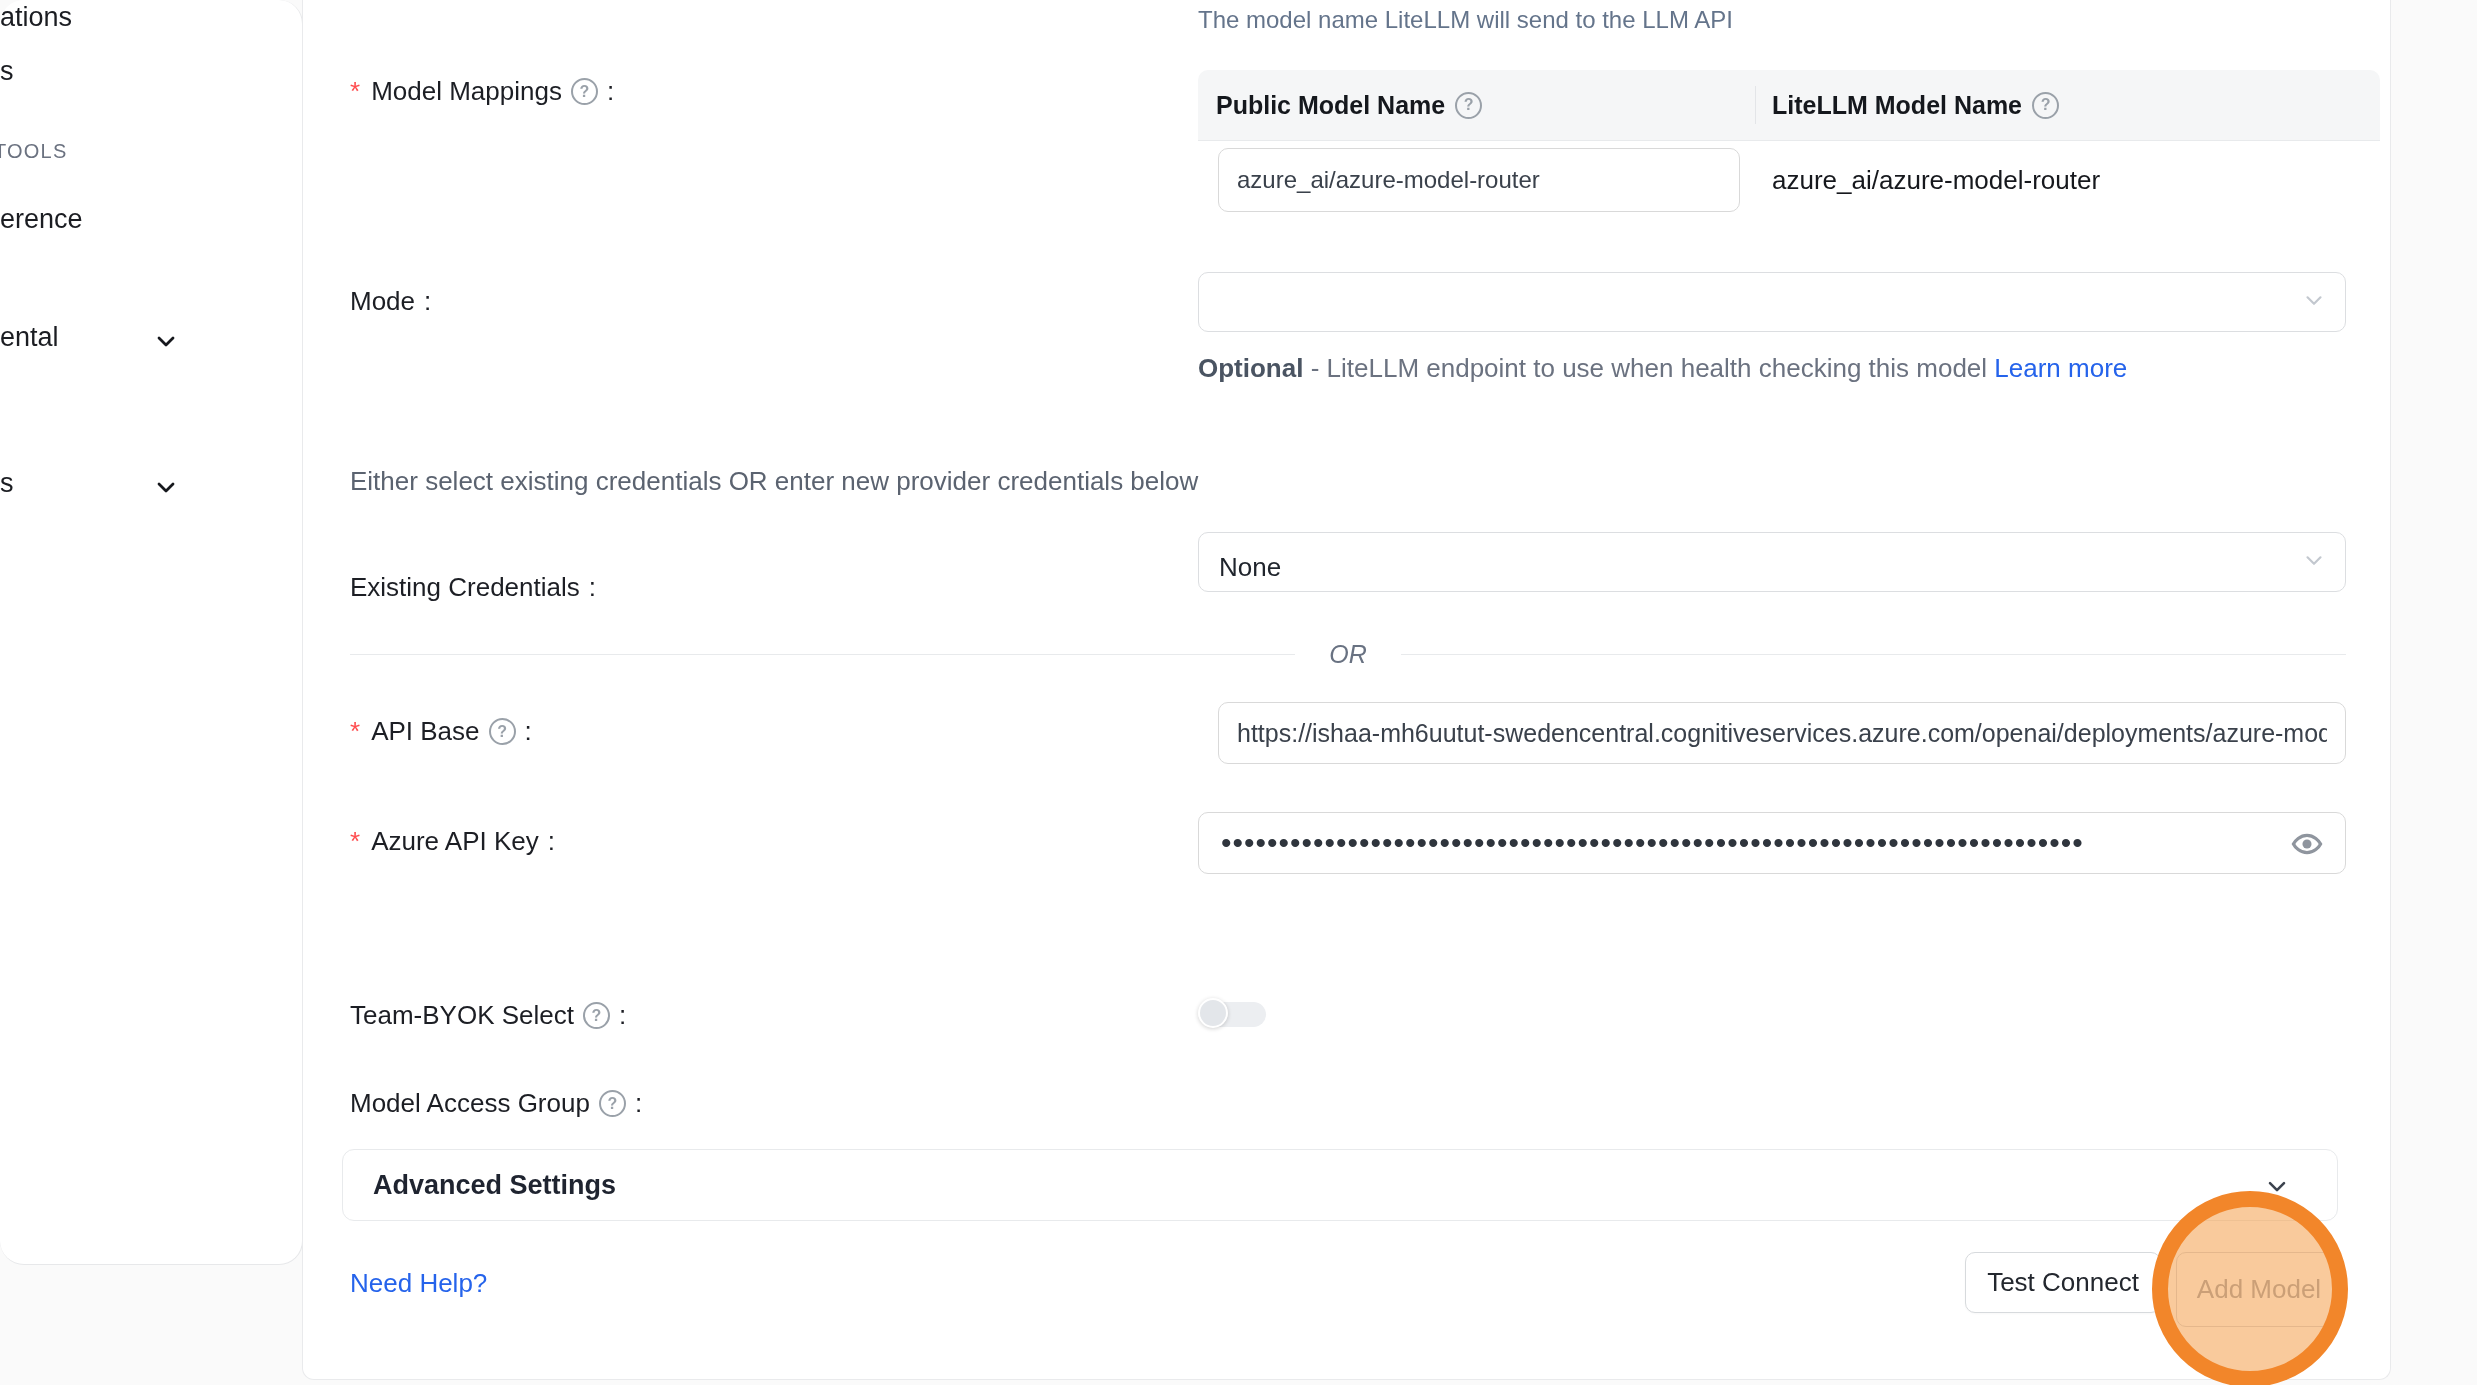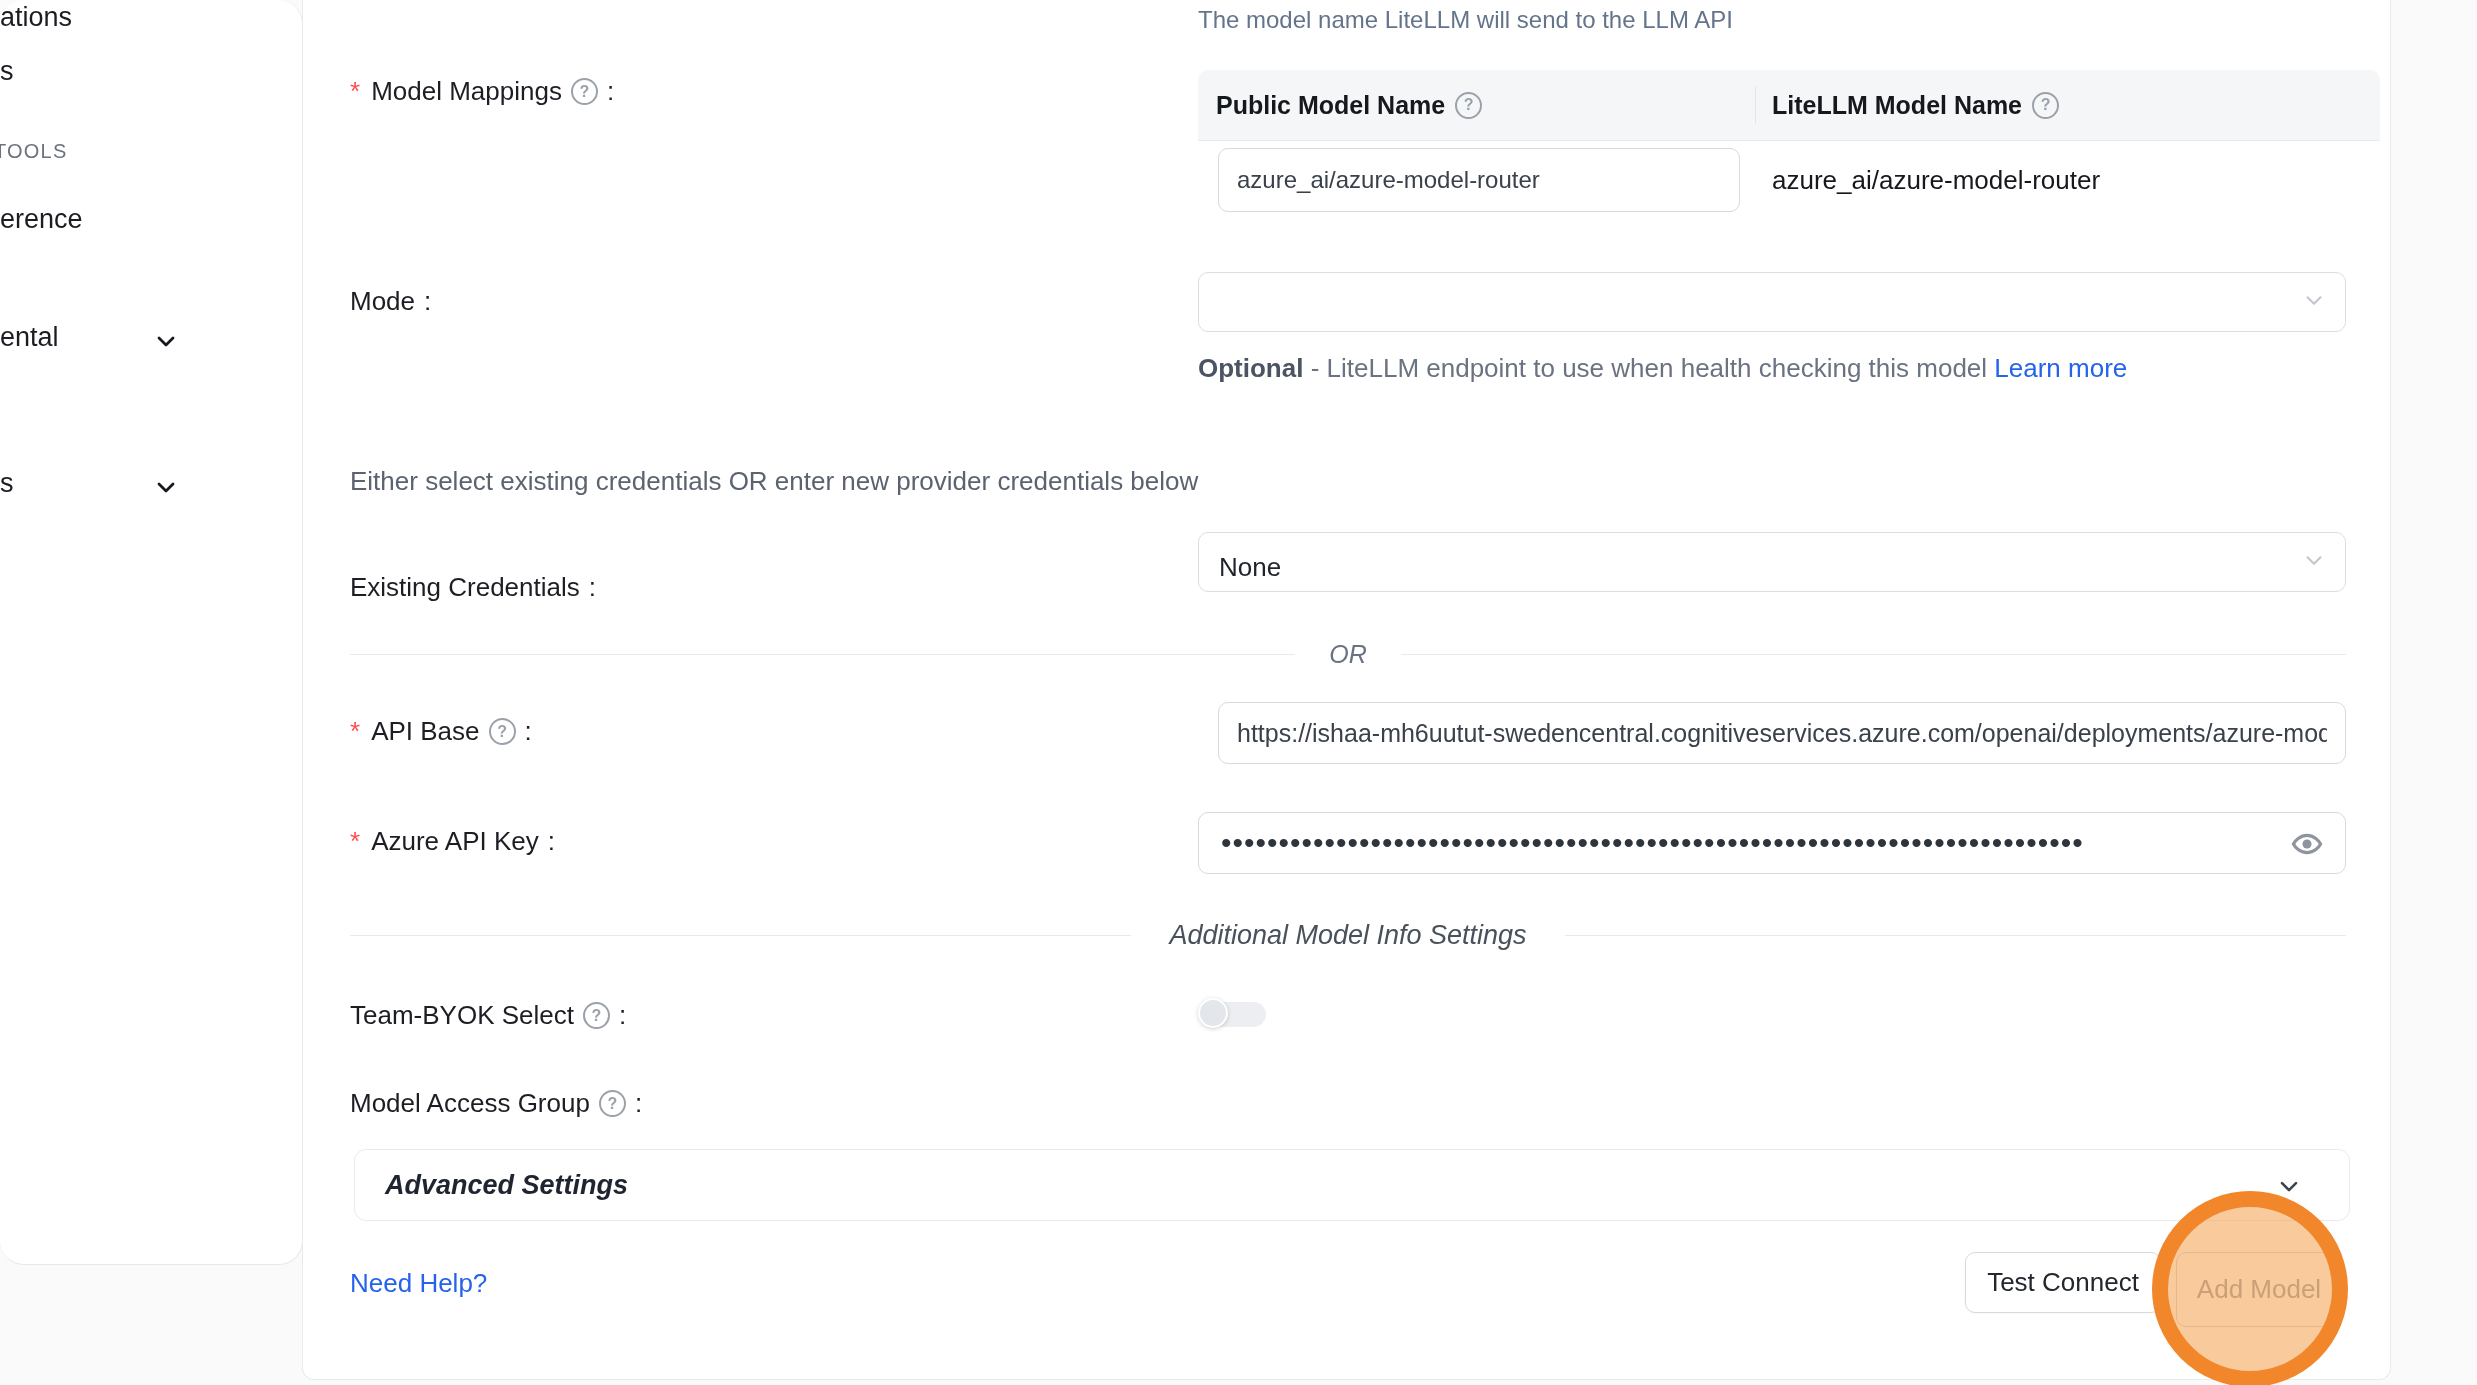--- a/index.html
+++ b/index.html
@@ -171,43 +171,38 @@
   <div class="input" style="left:1198px;top:812px;width:1148px;height:62px;">
     <span class="dots">•••••••••••••••••••••••••••••••••••••••••••••••••••••••••••••••••••••••••••</span>
     <span class="abs" style="right:22px;top:15px;">
       <svg width="32" height="32" viewBox="0 0 24 24">
         <path d="M12 5.5C6.8 5.5 3 9.6 1.8 12 3 14.4 6.8 18.5 12 18.5S21 14.4 22.2 12C21 9.6 17.2 5.5 12 5.5z" fill="none" stroke="#8f959e" stroke-width="2.4"></path>
         <circle cx="12" cy="12" r="3.4" fill="#8f959e"></circle>
       </svg>
     </span>
   </div>
 
-  <div class="divider" style="left:350px;top:918px;width:1996px;height:34px;">
-    <div class="line"></div>
-    <div class="dtext" style="margin:0 38px;font-size:27px;color:#49515c;">Additional Model Info Settings</div>
-    <div class="line"></div>
-  </div>
 
   <div class="abs label" style="left:350px;top:1000px;">
     <span>Team-BYOK Select</span>
     <span class="qicon">?</span>
     <span class="colon">:</span>
   </div>
   <div class="switch" style="left:1198px;top:998px;">
     <div class="track"></div>
     <div class="knob"></div>
   </div>
 
   <div class="abs label" style="left:350px;top:1088px;">
     <span>Model Access Group</span>
     <span class="qicon">?</span>
     <span class="colon">:</span>
   </div>
 
-  <div class="panel" style="left:354px;top:1149px;width:1996px;height:72px;font-style:italic;">
+  <div class="panel" style="left:342px;top:1149px;width:1996px;height:72px;">
     <div class="ptitle">Advanced Settings</div>
     <span class="abs" style="right:46px;top:22px;">
       <svg width="28" height="28" viewBox="0 0 24 24">
           <path d="M6 9.5l6 6 6-6" fill="none" stroke="#3c434e" stroke-width="2.2" stroke-linecap="round" stroke-linejoin="round"></path>
         </svg>
     </span>
   </div>
 
   <div class="abs link" style="left:350px;top:1268px;font-size:26px;">Need Help?</div>
 

